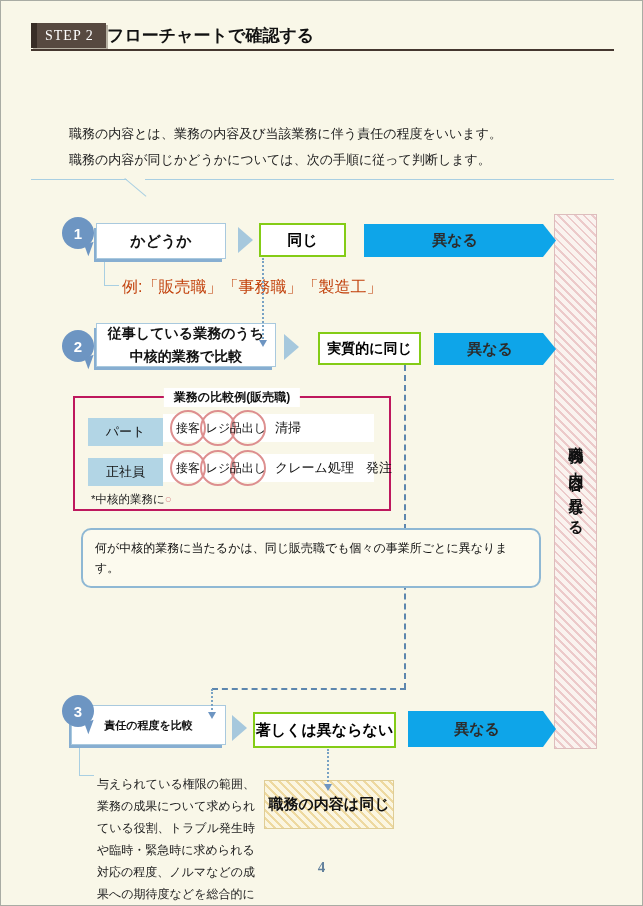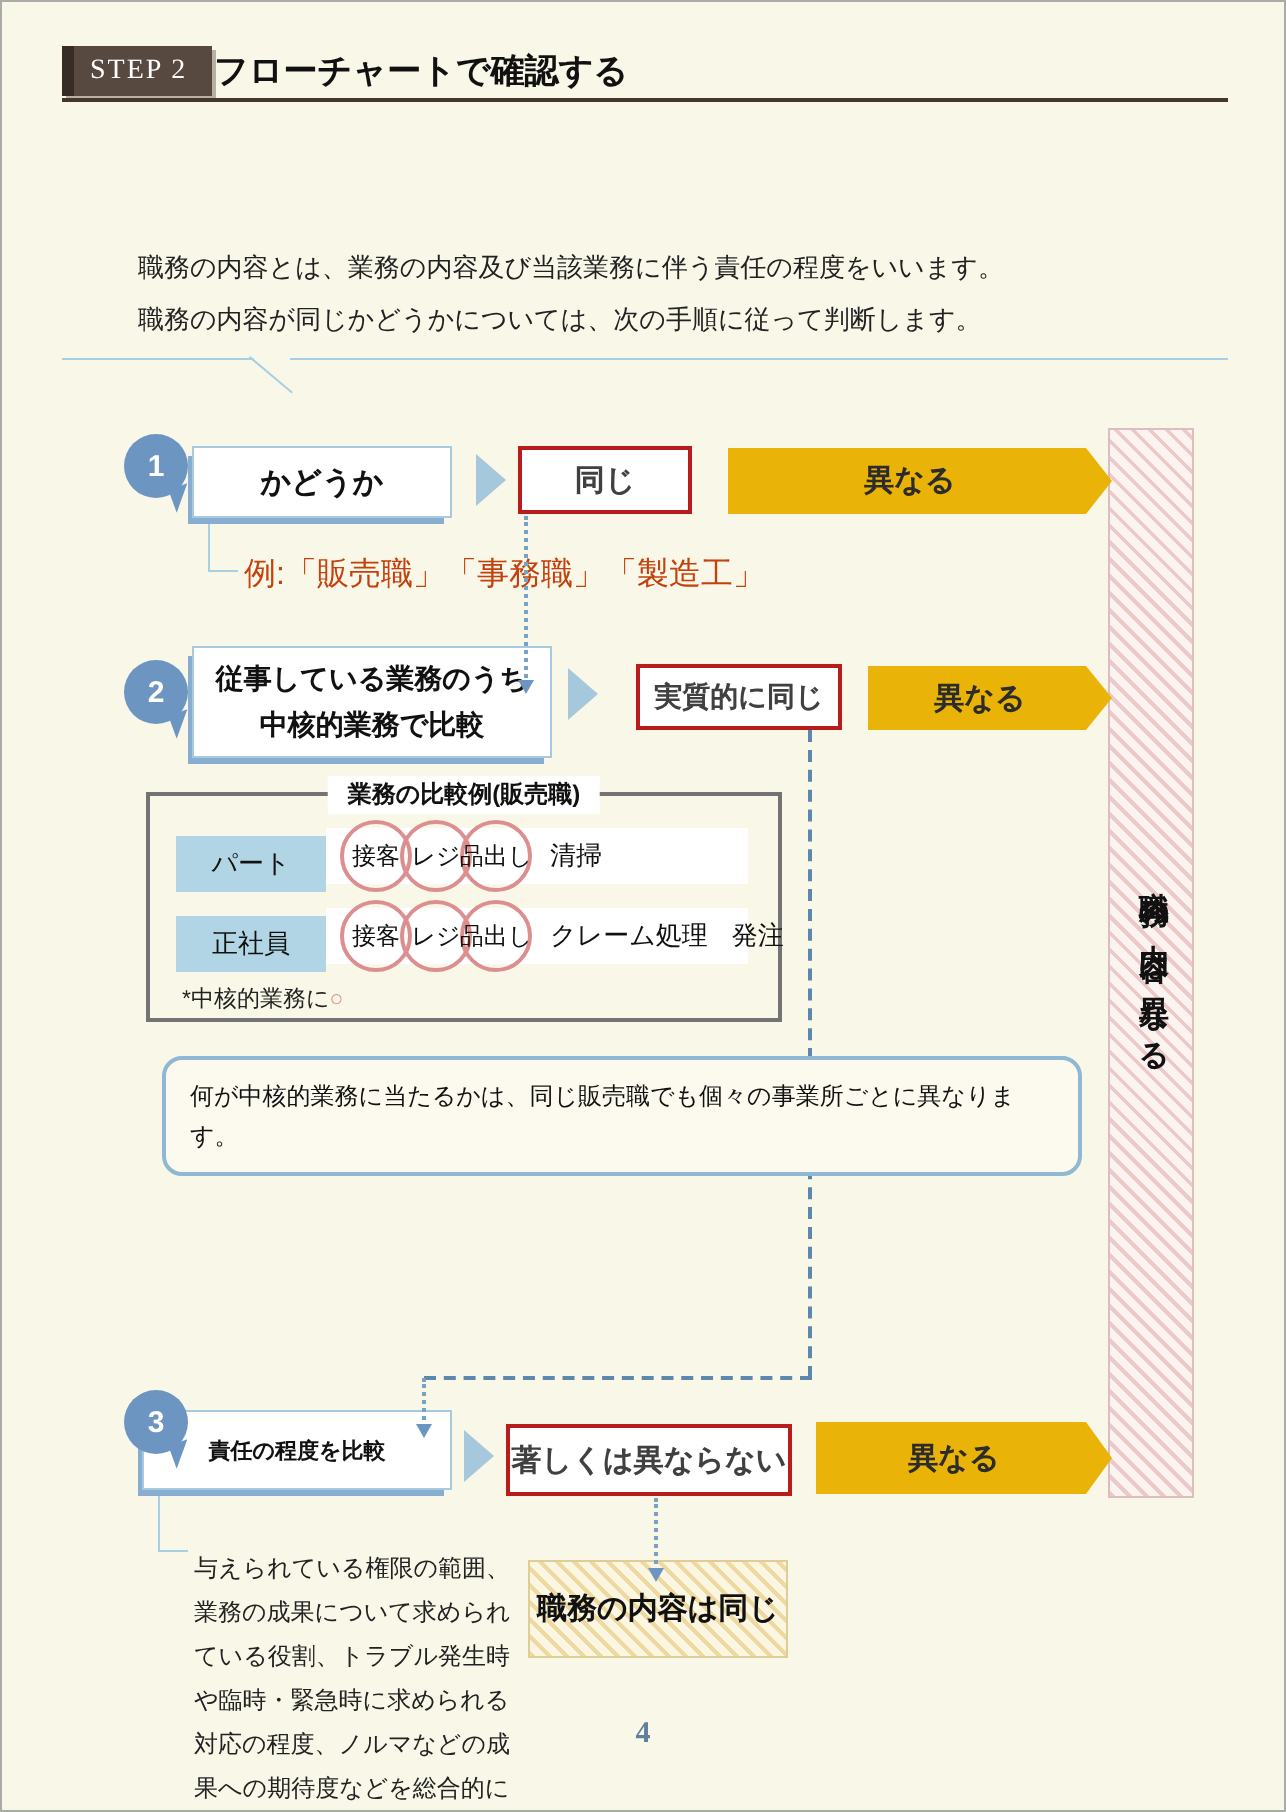--- a/index.html
+++ b/index.html
@@ -26,41 +26,41 @@
   .stepnum{position:absolute;width:32px;height:32px;border-radius:50%;background:#6d95c2;color:#fff;font-weight:bold;font-size:15px;display:flex;align-items:center;justify-content:center;z-index:4;}
   .stepnum::after{content:"";position:absolute;right:-2px;bottom:-6px;width:0;height:0;border-top:12px solid #6d95c2;border-right:10px solid transparent;transform:rotate(-20deg);}
 
   
   .stepbox{position:absolute;background:#fff;border:1px solid #a9c9de;box-shadow:-3px 4px 0 -1px #87aed1;display:flex;flex-direction:column;align-items:center;justify-content:center;font-weight:bold;color:#111;z-index:1;}
 
   
   .tri{position:absolute;width:0;height:0;border-left:15px solid #a6c8dd;border-top:13px solid transparent;border-bottom:13px solid transparent;}
 
   
-  .goldbox{position:absolute;background:#fff;border:2px solid #b91c1c;display:flex;align-items:center;justify-content:center;font-weight:bold;color:#404040;z-index:1;text-align:center;}
+  .goldbox{position:absolute;background:#fff;border:2px solid #84cc16;display:flex;align-items:center;justify-content:center;font-weight:bold;color:#000000;z-index:1;text-align:center;}
 
   
-  .pinkarrow{position:absolute;background:#eab308;display:flex;align-items:center;justify-content:center;font-weight:bold;font-size:15px;color:#2c2c2c;clip-path:polygon(0 0,calc(100% - 13px) 0,100% 50%,calc(100% - 13px) 100%,0 100%);padding-right:10px;}
+  .pinkarrow{position:absolute;background:#0ea5e9;display:flex;align-items:center;justify-content:center;font-weight:bold;font-size:15px;color:#2c2c2c;clip-path:polygon(0 0,calc(100% - 13px) 0,100% 50%,calc(100% - 13px) 100%,0 100%);padding-right:10px;}
 
   
   .hatch-pink{position:absolute;left:553px;top:213px;width:43px;height:535px;background:repeating-linear-gradient(45deg,#eccaca 0 2px,#faf3ef 2px 6px);border:1px solid #ddbdbd;display:flex;align-items:center;justify-content:center;z-index:0;}
   .hatch-pink .vtext{writing-mode:vertical-rl;font-size:15px;font-weight:bold;color:#111;letter-spacing:3px;}
 
   
   .dot-v{position:absolute;width:0;border-left:2px dotted #78a2c4;z-index:3;}
   .dash-v{position:absolute;width:0;border-left:2px dashed #5e87ae;z-index:1;}
   .dash-h{position:absolute;height:0;border-top:2px dashed #5e87ae;z-index:1;}
   .thin-v{position:absolute;width:0;border-left:1px solid #a9cfe2;}
   .thin-h{position:absolute;height:0;border-top:1px solid #a9cfe2;}
   .arrowhead{position:absolute;width:0;height:0;border-left:4px solid transparent;border-right:4px solid transparent;border-top:7px solid #6d95c2;z-index:4;}
 
   .example-text{position:absolute;left:121px;top:276px;font-size:16px;color:#c2410c;}
 
   
-  .cmp{position:absolute;left:72px;top:395px;width:318px;height:115px;border:2px solid #737373;z-index:1;}
+  .cmp{position:absolute;left:72px;top:395px;width:318px;height:115px;border:2px solid #be185d;z-index:1;}
   .cmp-title{position:absolute;top:-10px;left:50%;transform:translateX(-50%);background:#fff;padding:1px 10px;font-size:12px;font-weight:bold;white-space:nowrap;color:#111;}
   .cmp-row-label{position:absolute;left:13px;width:75px;height:28px;background:#b2d5e5;display:flex;align-items:center;justify-content:center;font-size:13px;color:#111;}
   .cmp-row-body{position:absolute;left:88px;right:15px;height:28px;background:#fff;display:flex;align-items:center;padding-left:10px;font-size:13px;color:#111;overflow:visible;white-space:nowrap;}
   .ring{display:inline-flex;align-items:center;justify-content:center;width:36px;height:36px;border:2.5px solid #dd8f8f;border-radius:50%;margin:0 -3px;flex:0 0 auto;font-size:12px;}
   .plain-item{margin-left:12px;}
   .cmp-note{position:absolute;left:16px;top:94px;font-size:11.5px;color:#222;}
   .cmp-note .mark{color:#dd8f8f;font-weight:bold;}
 
   
   .explain{position:absolute;left:80px;top:527px;width:460px;background:#fcfaee;border:2px solid #8fb8d4;border-radius:10px;padding:8px 12px;font-size:12px;line-height:20px;color:#111;z-index:3;}
@@ -105,21 +105,21 @@
   <div class="pinkarrow" style="left:363px;top:223px;width:192px;height:33px;">異なる</div>
 
   <div class="thin-v" style="left:103px;top:258px;height:26px;"></div>
   <div class="thin-h" style="left:103px;top:284px;width:15px;"></div>
   <div class="example-text">例:「販売職」「事務職」「製造工」</div>
 
   <div class="dot-v" style="left:261px;top:257px;height:84px;"></div>
   <div class="arrowhead" style="left:258px;top:339px;"></div>
 
   <div class="stepnum" style="left:61px;top:329px;">2</div>
-  <div class="stepbox" style="left:95px;top:322px;width:180px;height:56px;font-size:14px;line-height:23px;">
+  <div class="stepbox" style="left:95px;top:322px;width:180px;height:44px;font-size:14px;line-height:23px;">
     <span>従事している業務のうち</span>
     <span>中核的業務で比較</span>
   </div>
   <div class="tri" style="left:283px;top:333px;"></div>
   <div class="goldbox" style="left:317px;top:331px;width:103px;height:33px;font-size:14px;">実質的に同じ</div>
   <div class="pinkarrow" style="left:433px;top:332px;width:122px;height:32px;">異なる</div>
 
   <div class="cmp">
     <div class="cmp-title">業務の比較例(販売職)</div>
 

